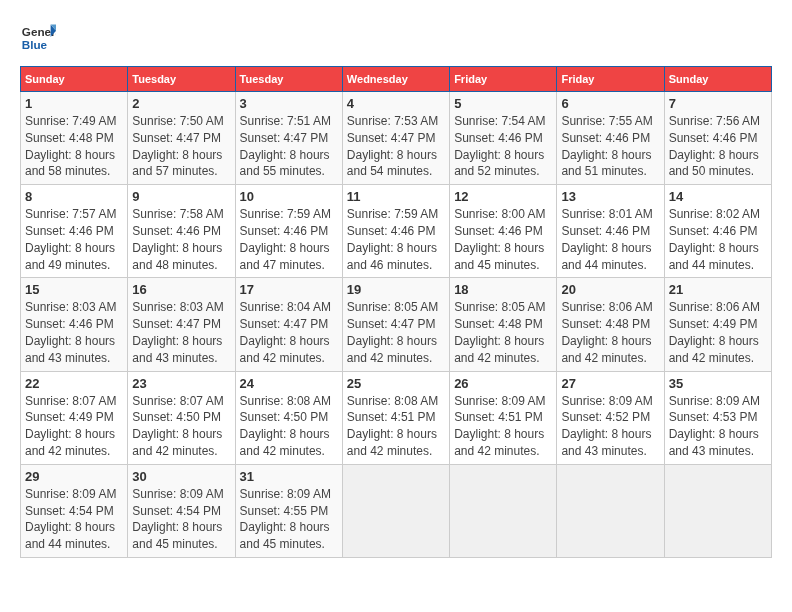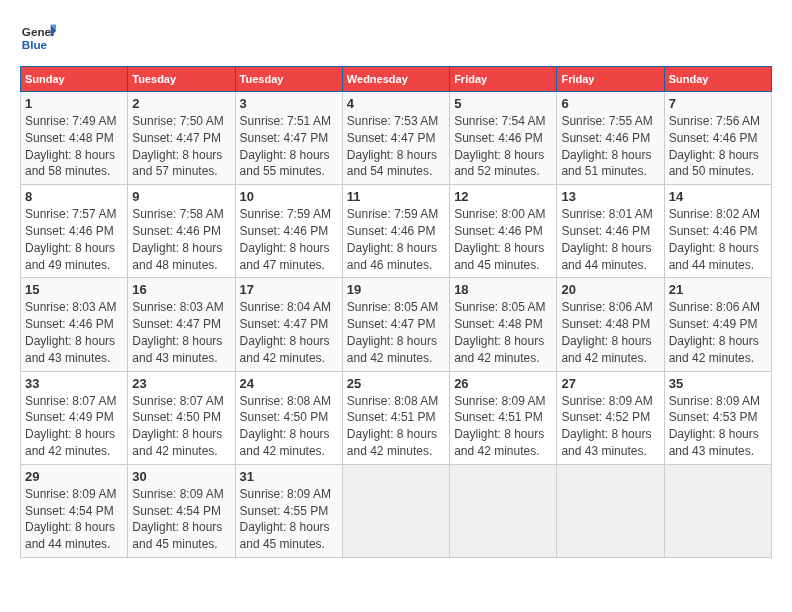--- a/index.html
+++ b/index.html
@@ -153,21 +153,21 @@
         <td><span class="day-num">19</span>
 <span class="day-info">Sunrise: 8:05 AM<br>Sunset: 4:47 PM<br>Daylight: 8 hours and 42 minutes.</span></td>
         <td><span class="day-num">18</span>
 <span class="day-info">Sunrise: 8:05 AM<br>Sunset: 4:48 PM<br>Daylight: 8 hours and 42 minutes.</span></td>
         <td><span class="day-num">20</span>
 <span class="day-info">Sunrise: 8:06 AM<br>Sunset: 4:48 PM<br>Daylight: 8 hours and 42 minutes.</span></td>
         <td><span class="day-num">21</span>
 <span class="day-info">Sunrise: 8:06 AM<br>Sunset: 4:49 PM<br>Daylight: 8 hours and 42 minutes.</span></td>
       </tr>
       <tr>
-        <td><span class="day-num">33</span>
+        <td><span class="day-num">22</span>
 <span class="day-info">Sunrise: 8:07 AM<br>Sunset: 4:49 PM<br>Daylight: 8 hours and 42 minutes.</span></td>
         <td><span class="day-num">23</span>
 <span class="day-info">Sunrise: 8:07 AM<br>Sunset: 4:50 PM<br>Daylight: 8 hours and 42 minutes.</span></td>
         <td><span class="day-num">24</span>
 <span class="day-info">Sunrise: 8:08 AM<br>Sunset: 4:50 PM<br>Daylight: 8 hours and 42 minutes.</span></td>
         <td><span class="day-num">25</span>
 <span class="day-info">Sunrise: 8:08 AM<br>Sunset: 4:51 PM<br>Daylight: 8 hours and 42 minutes.</span></td>
         <td><span class="day-num">26</span>
 <span class="day-info">Sunrise: 8:09 AM<br>Sunset: 4:51 PM<br>Daylight: 8 hours and 42 minutes.</span></td>
         <td><span class="day-num">27</span>

